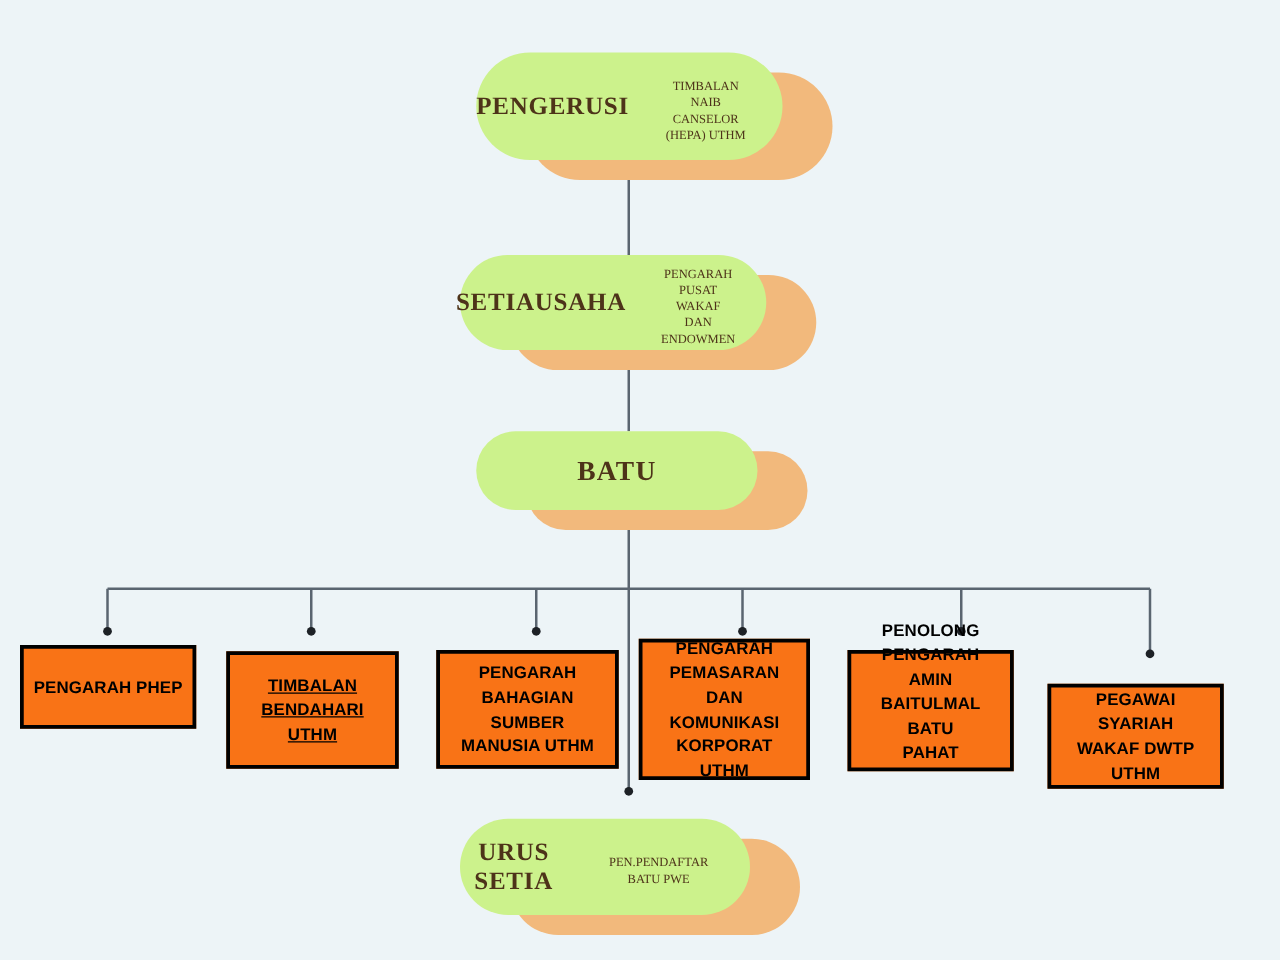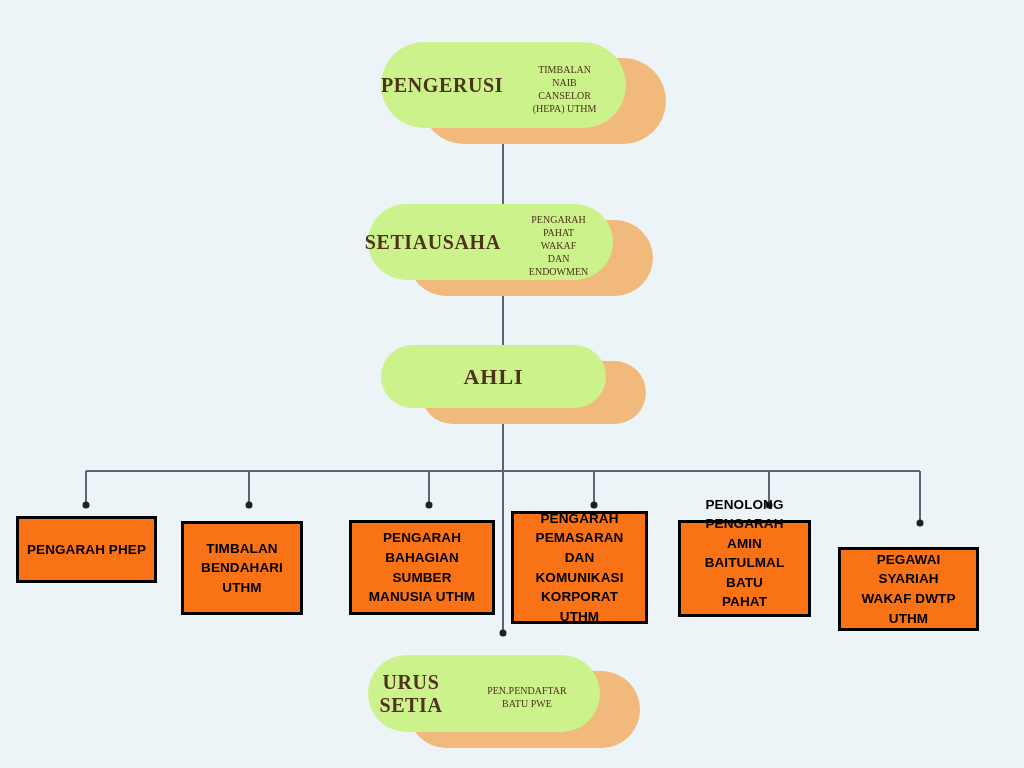--- a/index.html
+++ b/index.html
@@ -139,37 +139,37 @@
       <div class="pill-title">PENGERUSI</div>
       <div class="pill-sub">TIMBALAN NAIB CANSELOR
 (HEPA) UTHM</div>
     </div>
   </div>
 
   <div class="pill-node" style="left:368px; top:204px; width:245px; height:76px;">
     <div class="pill-shadow"></div>
     <div class="pill-body">
       <div class="pill-title">SETIAUSAHA</div>
-      <div class="pill-sub">PENGARAH PAHAT WAKAF DAN
+      <div class="pill-sub">PENGARAH PUSAT WAKAF DAN
 ENDOWMEN</div>
     </div>
   </div>
 
   <div class="pill-node" style="left:381px; top:345px; width:225px; height:63px;">
     <div class="pill-shadow"></div>
     <div class="pill-body">
-      <div class="pill-title only-title">AHLI</div>
+      <div class="pill-title only-title">BATU</div>
     </div>
   </div>
 
   <div class="unit-box" style="left:16px; top:516px; width:141px; height:67px;">
     <span>PENGARAH PHEP</span>
   </div>
 
-  <div class="unit-box" style="left:181px; top:521px; width:122px; height:94px;">
+  <div class="unit-box" style="left:181px; top:521px; width:138px; height:94px;text-decoration:underline;">
     <span>TIMBALAN
 BENDAHARI UTHM</span>
   </div>
 
   <div class="unit-box" style="left:349px; top:520px; width:146px; height:95px;">
     <span>PENGARAH
 BAHAGIAN SUMBER
 MANUSIA UTHM</span>
   </div>
 

